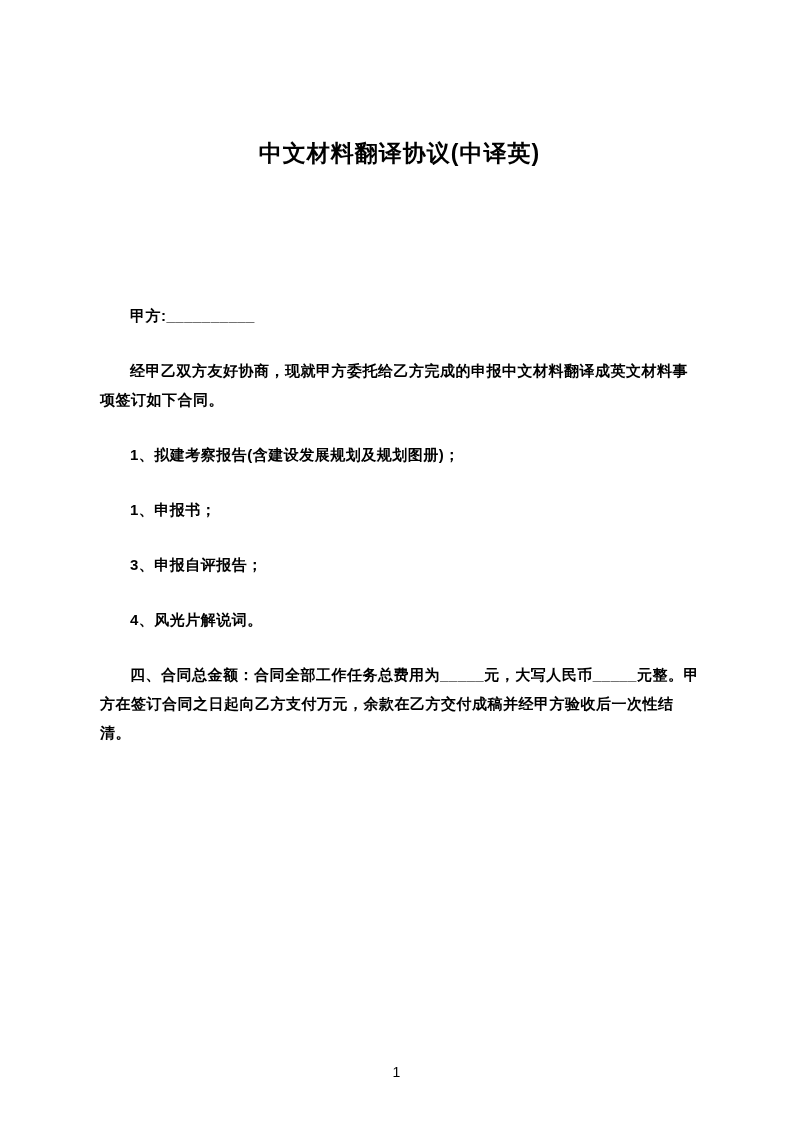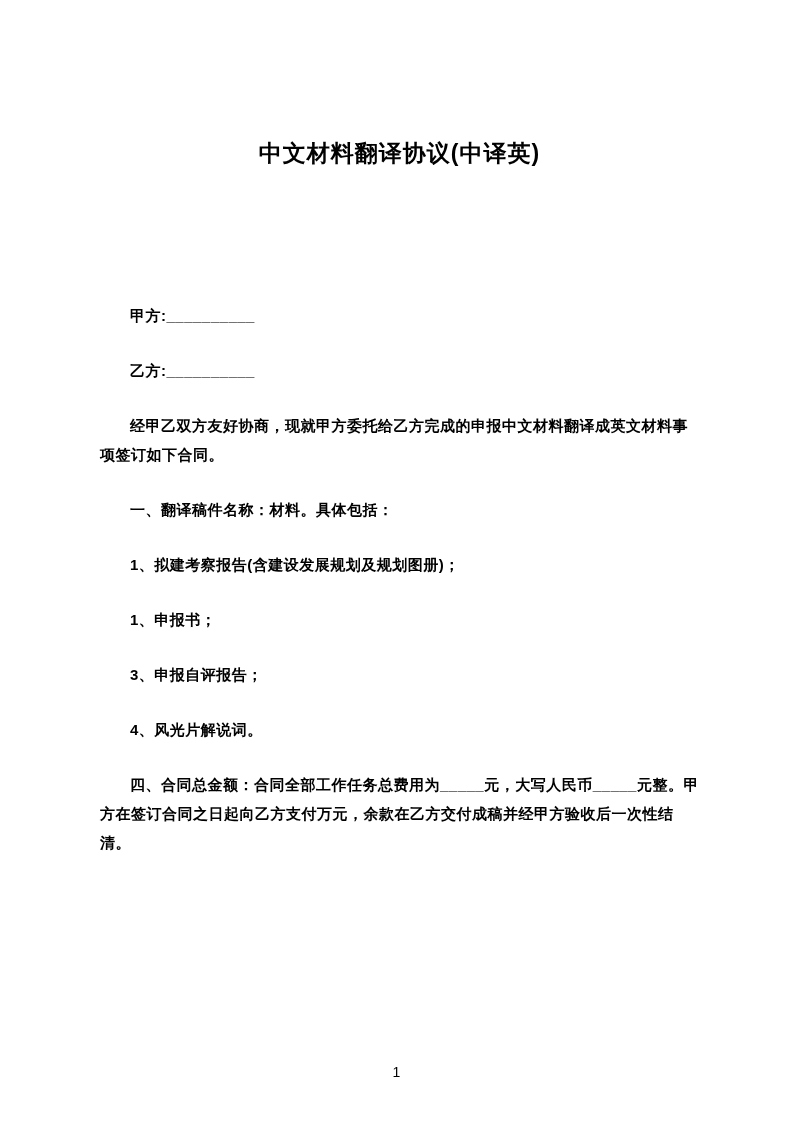--- a/index.html
+++ b/index.html
@@ -49,23 +49,21 @@
   }
 </style>
 </head>
 <body>
 
 <div class="page">
   <div class="content">
     <h1 class="doc-title">中文材料翻译协议(中译英)</h1>
 
     <p class="para">甲方:__________</p>
-    <p class="para">乙方:__________</p>
     <p class="para">经甲乙双方友好协商，现就甲方委托给乙方完成的申报中文材料翻译成英文材料事项签订如下合同。</p>
-    <p class="para">一、翻译稿件名称：材料。具体包括：</p>
     <p class="para">1、拟建考察报告(含建设发展规划及规划图册)；</p>
     <p class="para">1、申报书；</p>
     <p class="para">3、申报自评报告；</p>
     <p class="para">4、风光片解说词。</p>
     <p class="para">四、合同总金额：合同全部工作任务总费用为_____元，大写人民币_____元整。甲方在签订合同之日起向乙方支付万元，余款在乙方交付成稿并经甲方验收后一次性结清。</p>
   </div>
 
   <div class="page-footer">1</div>
 </div>
 

